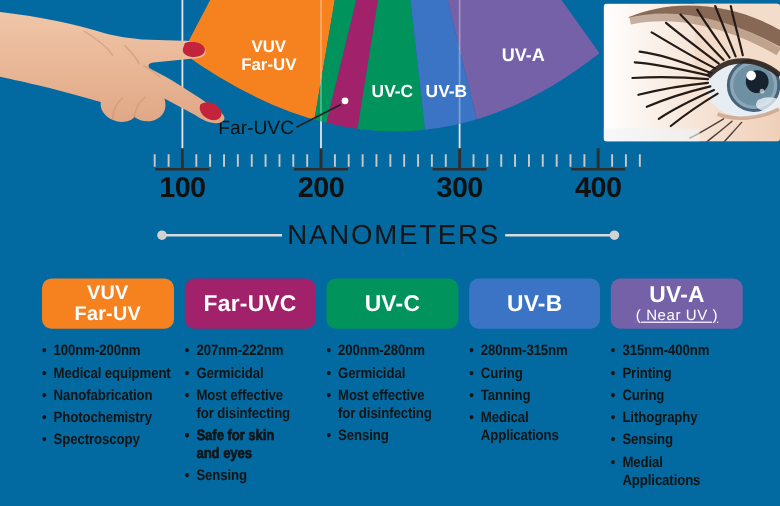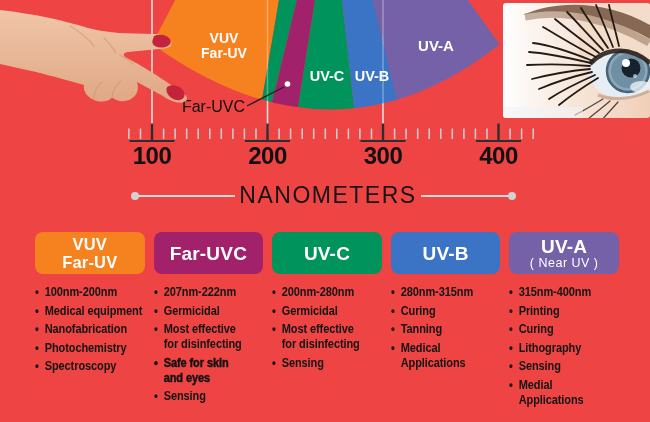--- a/index.html
+++ b/index.html
@@ -1,26 +1,26 @@
 <!DOCTYPE html>
 <html><head>
 <meta charset="utf-8">
 <style>
   html,body{margin:0;padding:0;background:#fff;}
-  .stage{position:relative;width:650px;height:422px;background:#ef4444;overflow:hidden;
+  .stage{position:relative;width:650px;height:422px;background:#0369a1;overflow:hidden;
          font-family:"Liberation Sans",sans-serif;}
   .topsvg{position:absolute;left:0;top:0;}
   
   .cards{position:absolute;left:35px;top:232px;width:584px;display:flex;gap:9px;}
   .card{flex:1 1 0;min-width:0;}
   .card-header{height:42px;border-radius:8px;display:flex;flex-direction:column;
                align-items:center;justify-content:center;color:#fff;text-align:center;}
   .card-title{font-weight:700;font-size:16.5px;line-height:18px;white-space:pre-line;letter-spacing:.2px;}
   .card-title.big{font-size:19px;line-height:19px;}
-  .card-subtitle{font-size:12.5px;line-height:14px;font-weight:400;letter-spacing:.5px;}
+  .card-subtitle{font-size:12.5px;line-height:14px;font-weight:400;letter-spacing:.5px;text-decoration:underline;}
   .card ul{list-style:none;margin:11px 0 0 0;padding:0;
            transform:scaleX(.88);transform-origin:0 0;width:113.6%;}
   .card li{position:relative;padding-left:11px;margin-bottom:3.5px;
            font-size:12.5px;line-height:1.2;font-weight:700;color:#141414;
            white-space:pre-line;letter-spacing:-.1px;}
   .card li::before{content:"\2022";position:absolute;left:0;top:0;}
   .card li.em{-webkit-text-stroke:.45px #111;}
   text{font-family:"Liberation Sans",sans-serif;}
 </style>
 </head>

